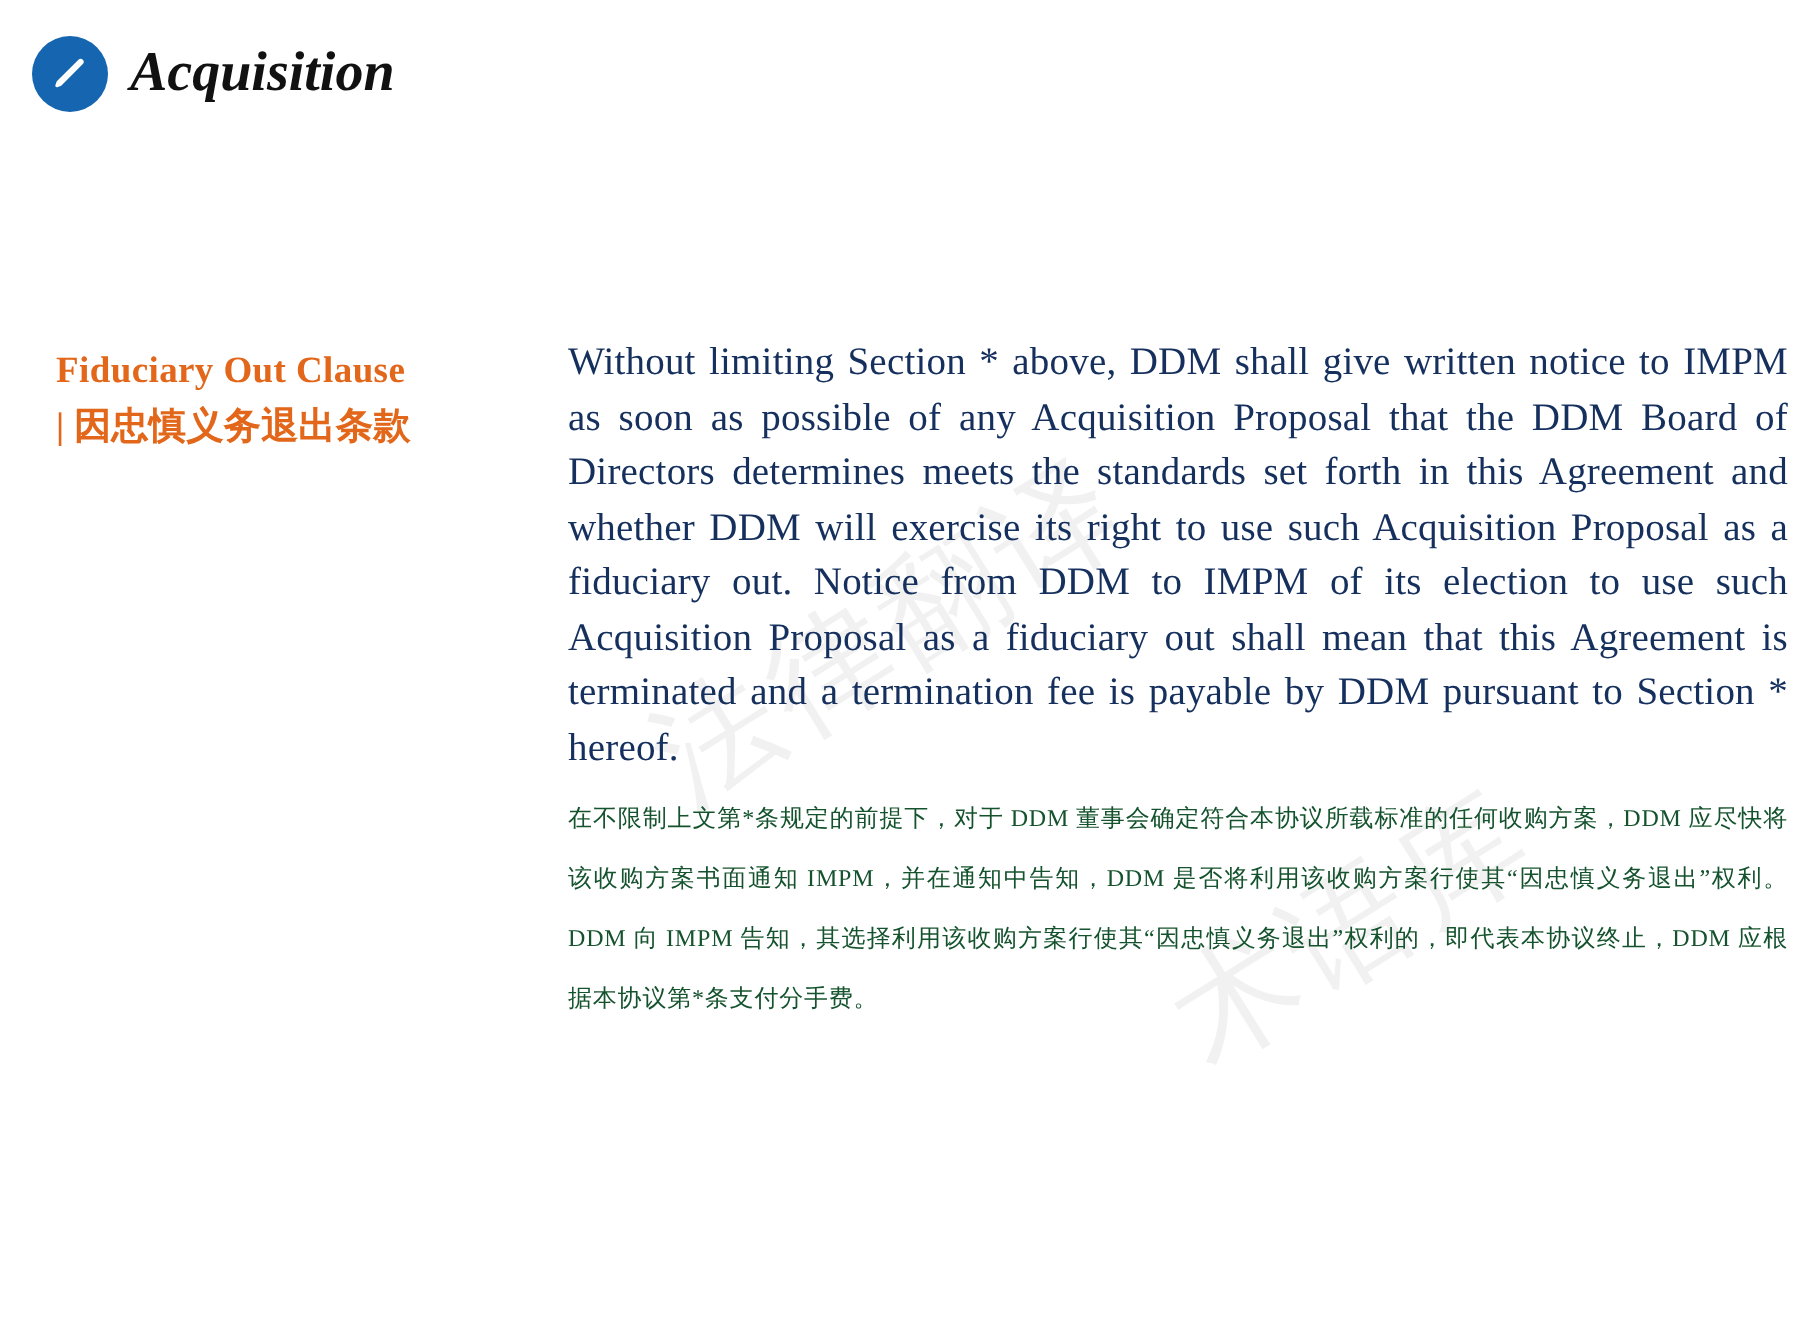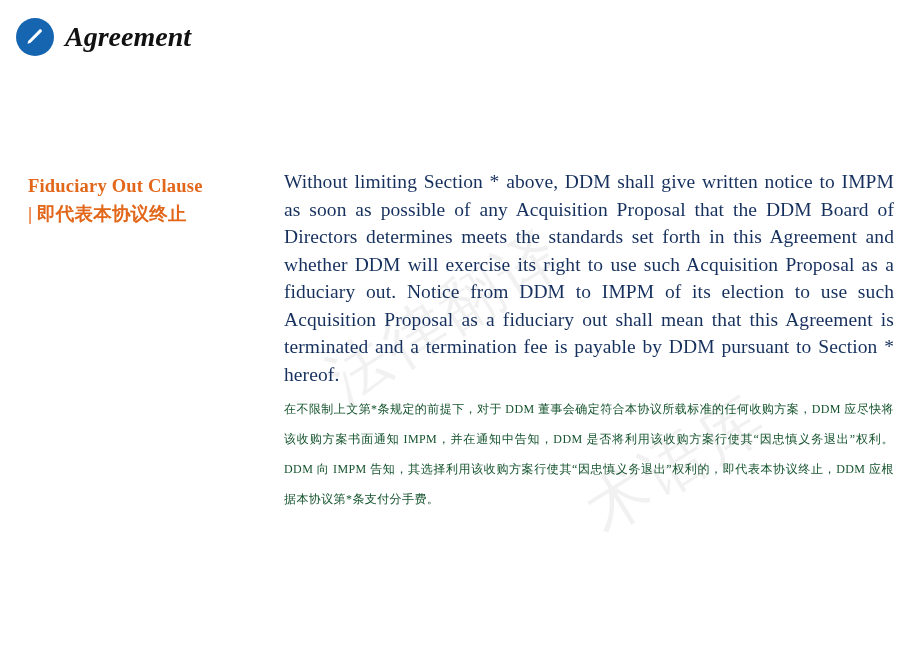--- a/index.html
+++ b/index.html
@@ -129,29 +129,29 @@
   <span class="wm1">法律翻译</span>
   <span class="wm2">术语库</span>
 </div>
 
 <div class="header">
   <div class="logo-mark">
     <svg width="22" height="22" viewBox="0 0 24 24" aria-hidden="true">
       <path d="M5 19.2 L7.2 18.4 L19.0 6.6 C19.7 5.9 19.7 4.9 19.0 4.2 C18.3 3.5 17.3 3.5 16.6 4.2 L4.8 16.0 L4.0 18.2 C3.85 18.8 4.4 19.4 5 19.2 Z" fill="#ffffff"></path>
     </svg>
   </div>
-  <div class="logo-text">Agreement</div>
+  <div class="logo-text">Acquisition</div>
 </div>
 
 <div class="content">
 
   <div class="clause-title">
     <span>Fiduciary Out Clause</span><br>
     <span>|</span>
-    <span class="cn">即代表本协议终止</span>
+    <span class="cn">因忠慎义务退出条款</span>
   </div>
 
   <div class="clause-body">
     <p class="para-en">Without limiting Section * above, DDM shall give written notice to IMPM as soon as possible of any Acquisition Proposal that the DDM Board of Directors determines meets the standards set forth in this Agreement and whether DDM will exercise its right to use such Acquisition Proposal as a fiduciary out. Notice from DDM to IMPM of its election to use such Acquisition Proposal as a fiduciary out shall mean that this Agreement is terminated and a termination fee is payable by DDM pursuant to Section * hereof.</p>
     <p class="para-cn">在不限制上文第*条规定的前提下，对于 DDM 董事会确定符合本协议所载标准的任何收购方案，DDM 应尽快将该收购方案书面通知 IMPM，并在通知中告知，DDM 是否将利用该收购方案行使其“因忠慎义务退出”权利。DDM 向 IMPM 告知，其选择利用该收购方案行使其“因忠慎义务退出”权利的，即代表本协议终止，DDM 应根据本协议第*条支付分手费。</p>
   </div>
 
 </div>
 
 </body></html>

